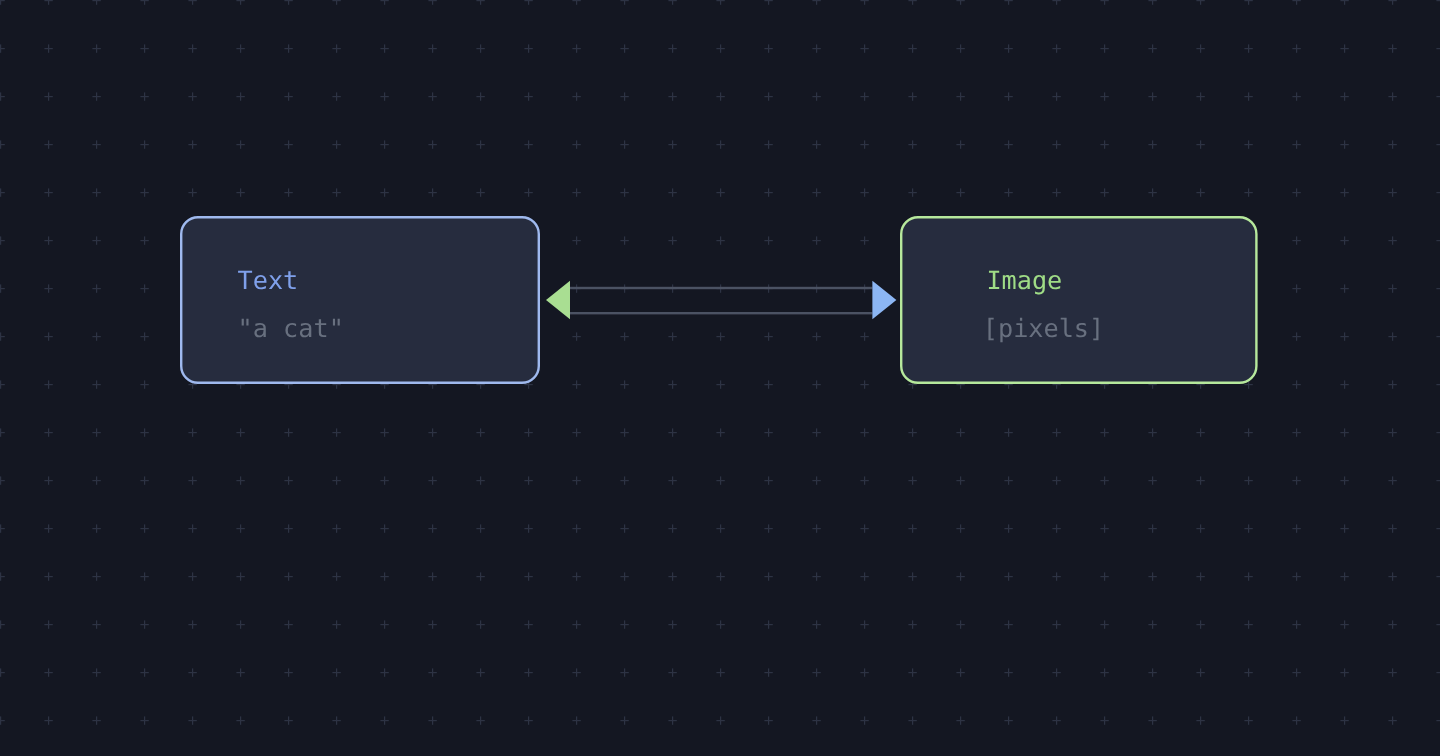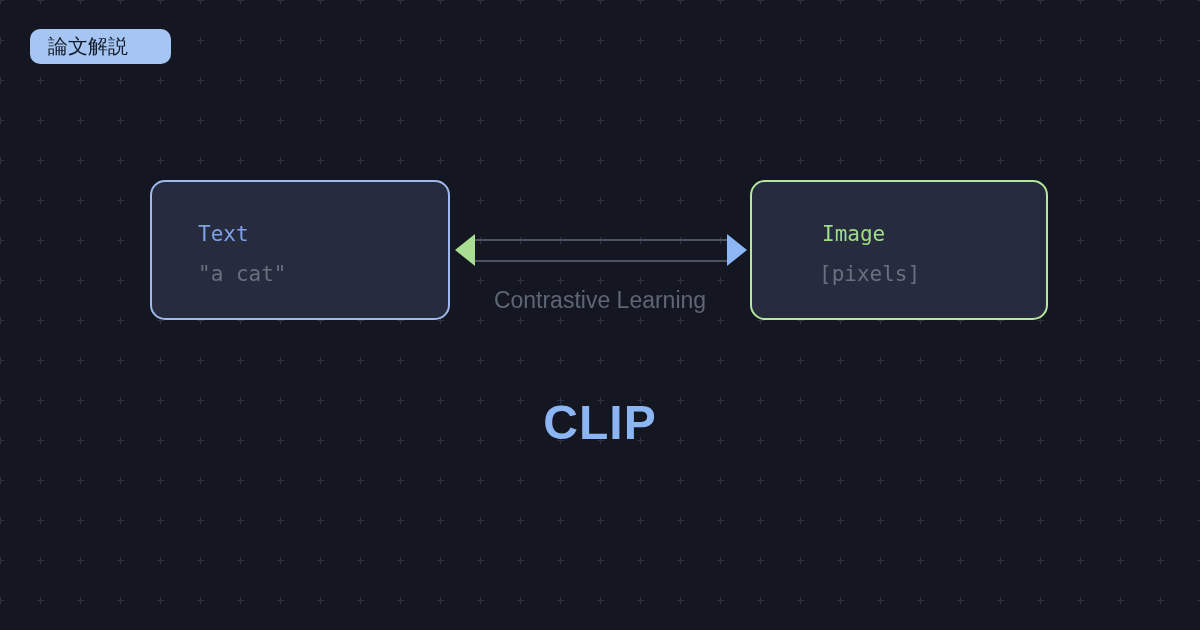--- a/index.html
+++ b/index.html
@@ -576,38 +576,33 @@
       <i class="plus" style="left: 917px; top: 597px;"></i>
       <i class="plus" style="left: 957px; top: 597px;"></i>
       <i class="plus" style="left: 997px; top: 597px;"></i>
       <i class="plus" style="left: 1037px; top: 597px;"></i>
       <i class="plus" style="left: 1077px; top: 597px;"></i>
       <i class="plus" style="left: 1117px; top: 597px;"></i>
       <i class="plus" style="left: 1157px; top: 597px;"></i>
       <i class="plus" style="left: 1197px; top: 597px;"></i>
     </div>
 
-  <div class="badge">
-    <span>論文解説</span>
-  </div>
 
   <div class="node node-image">
     <div class="node-title">Image</div>
     <div class="node-value">[pixels]</div>
   </div>
 
   <div class="node node-text">
     <div class="node-title">Text</div>
     <div class="node-value">"a cat"</div>
   </div>
 
   <div class="arrow">
     <div class="arrow-head-left"></div>
     <div class="arrow-shaft"></div>
     <div class="arrow-head-right"></div>
   </div>
 
-  <div class="arrow-label">Contrastive Learning</div>
-
-  <div class="main-title">CLIP</div>
+
 
 
 </div>
 
 </body></html>

